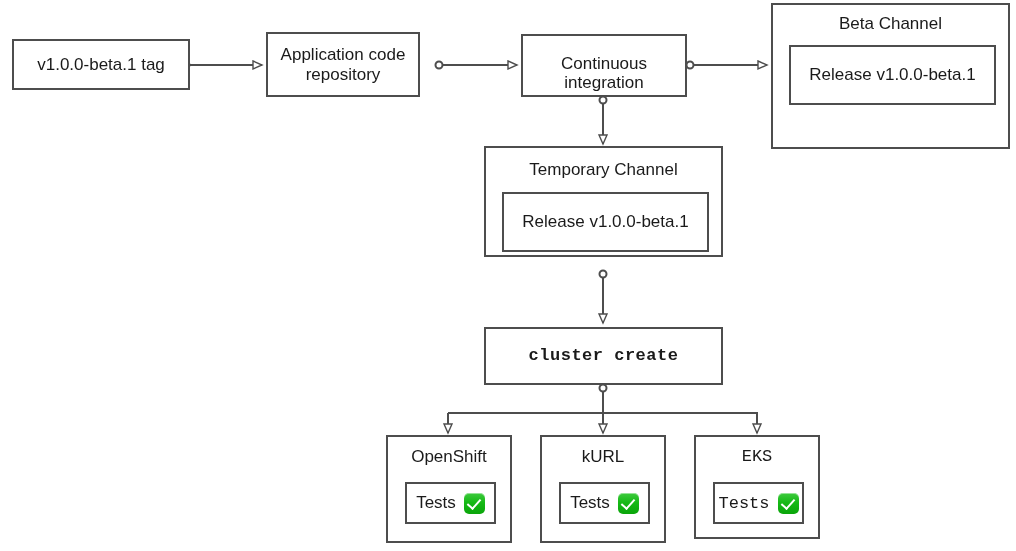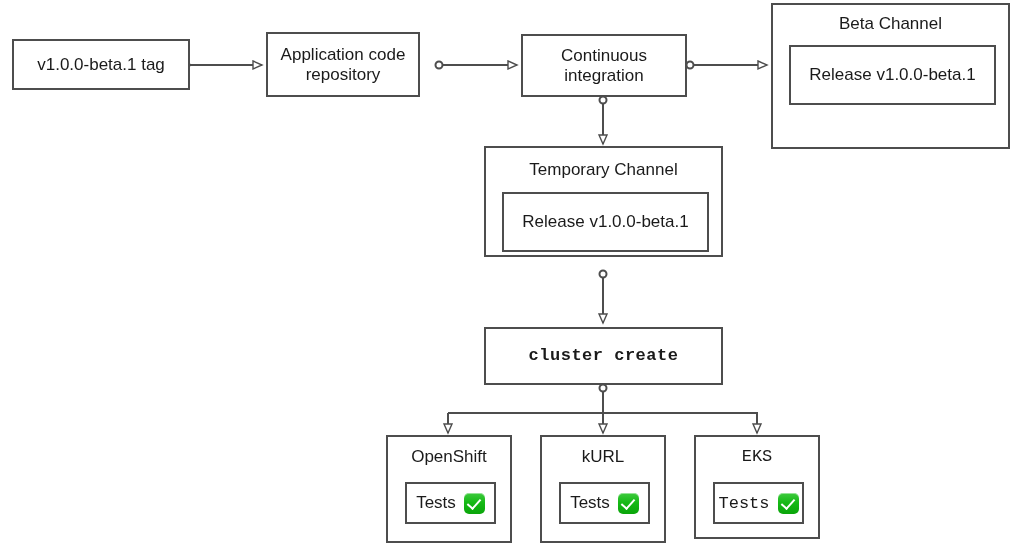--- a/index.html
+++ b/index.html
@@ -143,21 +143,21 @@
   </svg>
 
   <div class="node plain" style="left:12px; top:39px; width:178px; height:51px;">
     <span>v1.0.0-beta.1 tag</span>
   </div>
 
   <div class="node plain" style="left:266px; top:32px; width:154px; height:65px;">
     <span>Application code repository</span>
   </div>
 
-  <div class="node plain" style="left:521px; top:34px; width:166px; height:63px;">
+  <div class="node plain" style="left:521px; top:34px; width:166px; height:63px;align-items:flex-end;">
     <span>Continuous integration</span>
   </div>
 
   <div class="group" style="left:771px; top:3px; width:239px; height:146px;text-decoration:underline;">
     <div class="group-title" style="top:10px;">Beta Channel</div>
     <div class="inner-box" style="left:16px; top:40px; width:207px; height:60px;">
       <span>Release v1.0.0-beta.1</span>
     </div>
   </div>
 

